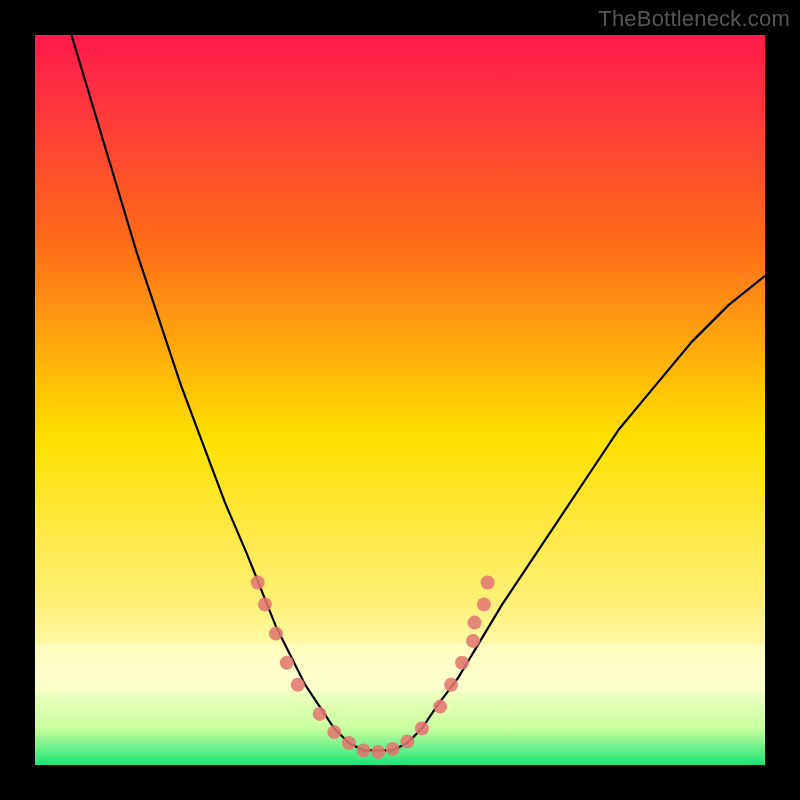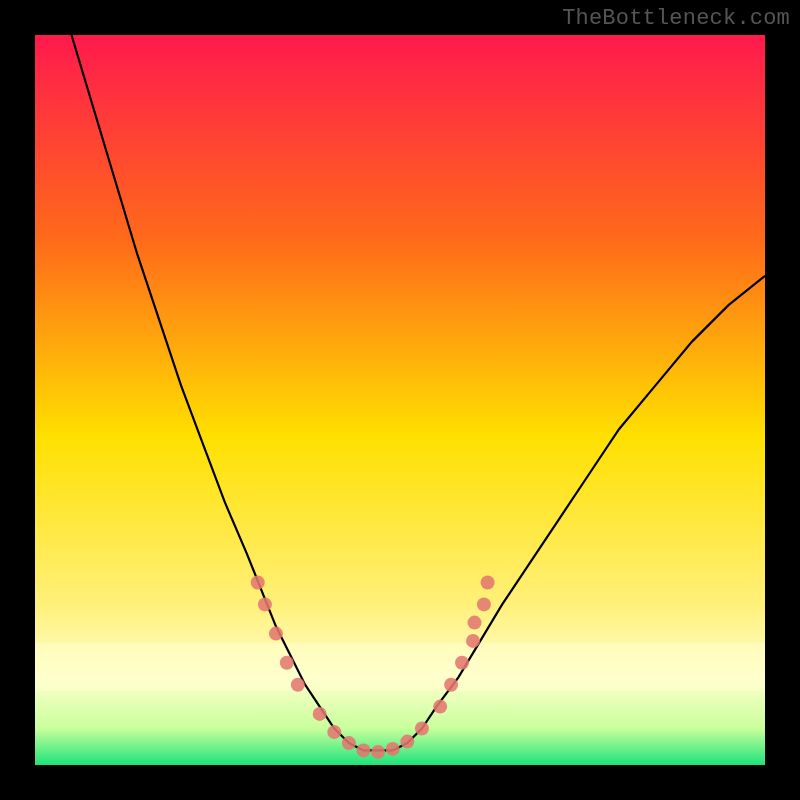--- a/index.html
+++ b/index.html
@@ -27,21 +27,20 @@
     overflow: hidden;
   }
   .watermark {
     position: absolute;
     top: 6px;
     right: 10px;
     color: #555;
     font-size: 22px;
     font-weight: 500;
     letter-spacing: 0.2px;
-    font-family: Liberation Mono, monospace;
   }
   svg {
     display: block;
   }
 </style>
 </head>
 <body>
 
 <div class="frame">
   <div class="watermark">TheBottleneck.com</div>

